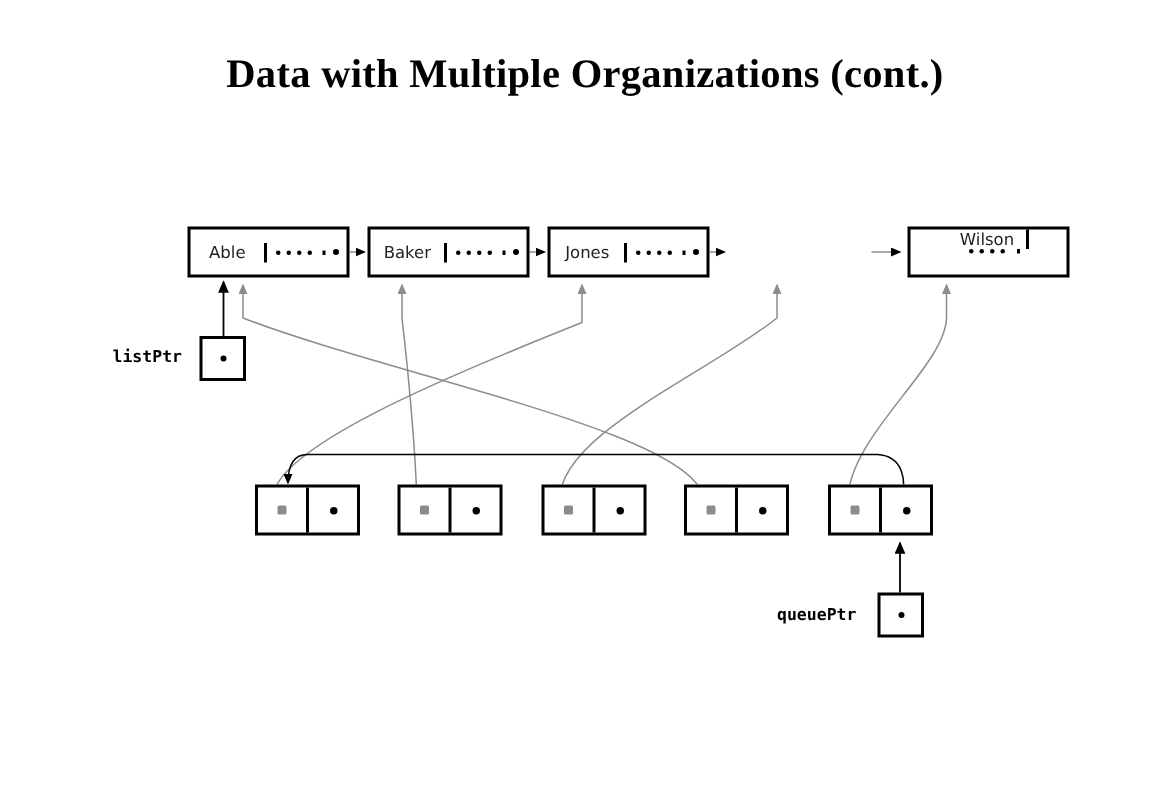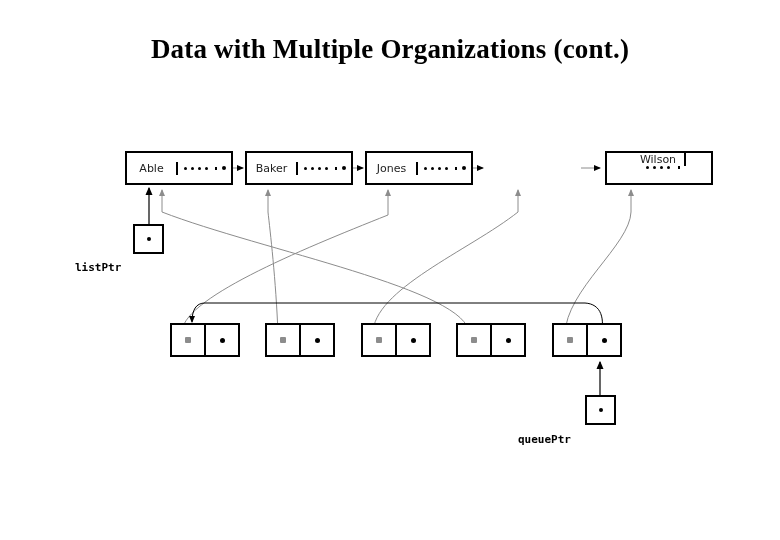--- a/index.html
+++ b/index.html
@@ -52,21 +52,21 @@
   .gdot{width:6px;height:6px;background:#8c8c8c;border-radius:1px;}
   .bdot{width:5px;height:5px;background:#000;border-radius:50%;}
 
   
   .ptrbox{
     position:absolute;border:2px solid #000;background:#fff;box-sizing:border-box;
     display:flex;align-items:center;justify-content:center;
   }
   .ptrlabel{
     position:absolute;font-family:"DejaVu Sans Mono", monospace;
-    font-size:11px;font-weight:bold;color:#000;white-space:nowrap;margin-top:30px;
+    font-size:11px;font-weight:bold;color:#000;white-space:nowrap;
   }
 
   
   .footer{position:absolute;left:0;top:511px;width:780px;height:14px;}
   .f-date{position:absolute;left:30px;top:0;font-family:"Liberation Serif",serif;font-size:7px;color:#000;}
   .f-center{position:absolute;left:0;top:0;width:780px;text-align:center;font-family:"Liberation Serif",serif;font-size:7px;color:#000;}
   .f-page{position:absolute;right:30px;top:0;font-family:"Liberation Serif",serif;font-size:7px;color:#000;}
 </style>
 </head>
 <body>

